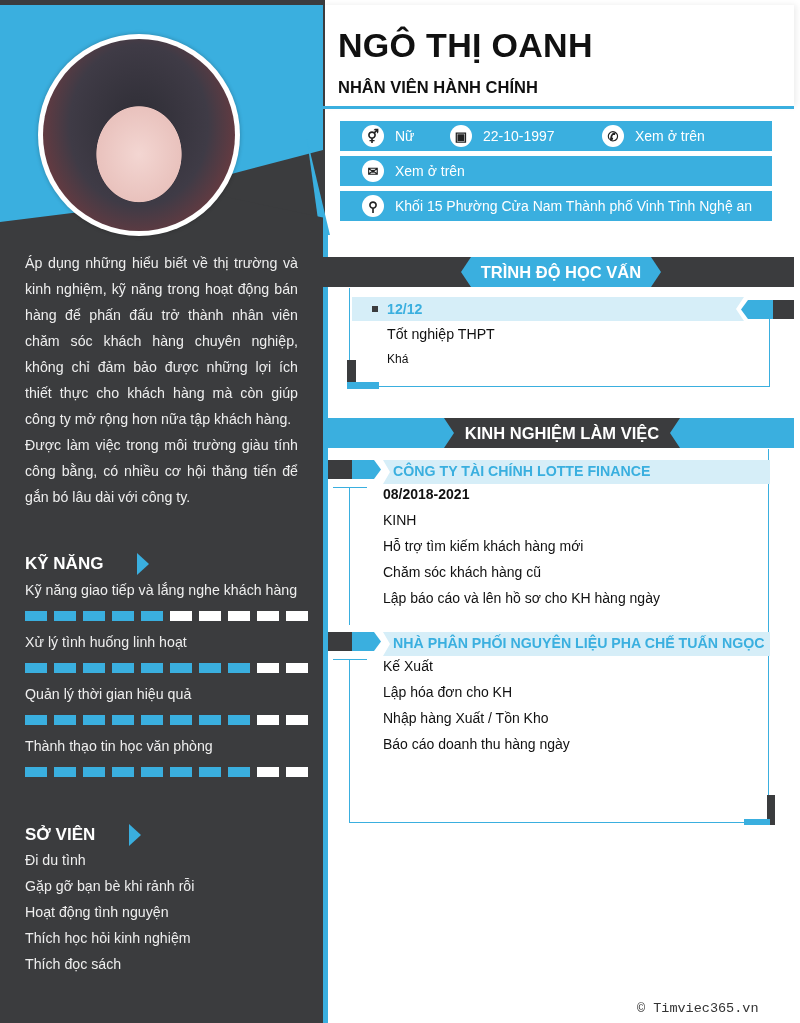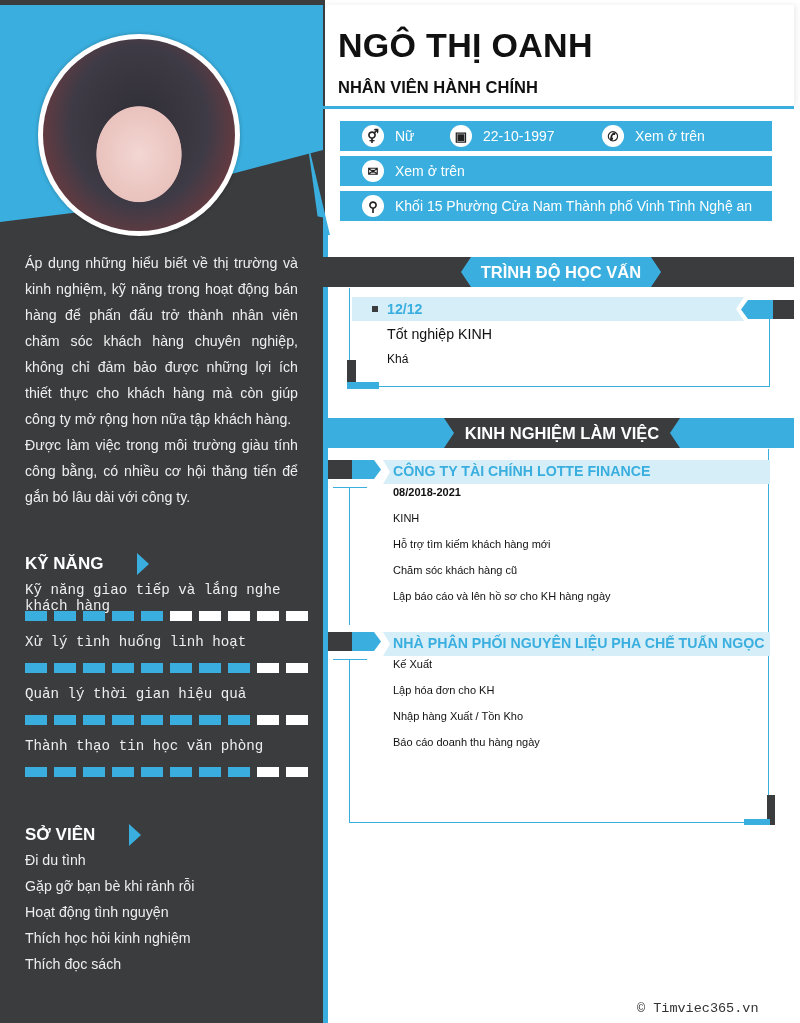--- a/index.html
+++ b/index.html
@@ -45,21 +45,21 @@
     position: absolute; left: 25px; color: #fff; font-weight: bold; font-size: 17px;
     display: flex; align-items: center; gap: 16px;
   }
   .sb-heading .tri {
     display: inline-block; width: 0; height: 0; margin-left: 18px;
     border-top: 11px solid transparent; border-bottom: 11px solid transparent; border-left: 12px solid #3aafdf;
   }
   #skills-heading { top: 553px; }
   #hobbies-heading { top: 824px; }
 
-  .skill { position: absolute; left: 25px; width: 285px; font-family: Liberation Mono, monospace; }
+  .skill { position: absolute; left: 25px; width: 285px; }
   .skill .label { color: #eee; font-size: 14.2px; height: 20px; }
   .skill .bar { display: flex; gap: 7px; margin-top: 9px; }
   .skill .seg { width: 22px; height: 10px; background: #fff; }
   .skill .seg.on { background: #3aafdf; }
 
   #hobbies { position: absolute; left: 25px; top: 852px; color: #eee; font-size: 14.2px; }
   #hobbies div { height: 26px; }
 
   
   #name { position: absolute; left: 338px; top: 26px; font-size: 34px; font-weight: bold; color: #111; letter-spacing: 0.3px; }
@@ -127,21 +127,21 @@
     clip-path: polygon(0 0, calc(100% - 7px) 0, 100% 50%, calc(100% - 7px) 100%, 0 100%); }
   .job-light { position: absolute; left: 55px; top: 0; width: 387px; height: 24px; background: #d6eef8;
     clip-path: polygon(0 0, 100% 0, 100% 100%, 0 100%, 7px 50%); }
   .job-company { position: absolute; left: 65px; top: 3px; color: #3aafdf; font-weight: bold; font-size: 14.2px; white-space: nowrap; }
   .job-tick-h { position: absolute; width: 34px; height: 1px; background: #3aafdf; }
   .job-cover { position: absolute; left: 349px; width: 2px; background: #fff; }
   .job-tick-v { position: absolute; width: 1px; background: #3aafdf; }
   #job1 { top: 460px; }
   #job2 { top: 632px; }
 
-  .job-lines { position: absolute; left: 393px; font-size: 11px; color: #111; }
+  .job-lines { position: absolute; left: 383px; font-size: 14px; color: #111; }
   .job-lines div { height: 26px; }
   .job-lines .period { font-weight: bold; }
   #job1-lines { top: 486px; }
   #job2-lines { top: 658px; }
 
   #exp-corner-dark { position: absolute; left: 767px; top: 795px; width: 8px; height: 30px; background: #3b3c3e; }
   #exp-corner-blue { position: absolute; left: 744px; top: 819px; width: 26px; height: 6px; background: #3aafdf; }
 
   #footer { position: absolute; left: 637px; top: 1001px; font-family: "Liberation Mono", monospace; font-size: 13.5px; color: #333; }
 </style>
@@ -278,21 +278,21 @@
 
 <div id="edu-frame"></div>
 <div id="edu-frame-right-top"></div>
 <div id="edu-strip"></div>
 <div id="edu-tab-blue"></div>
 <div id="edu-tab-dark"></div>
 <div id="edu-corner-dark"></div>
 <div id="edu-corner-blue"></div>
 <div id="edu-bullet"></div>
 <div id="edu-period">12/12</div>
-<div id="edu-school">Tốt nghiệp KINH</div>
+<div id="edu-school">Tốt nghiệp THPT</div>
 <div id="edu-grade">Khá</div>
 
 <div id="exp-band" class="sec-band"></div>
 <div id="exp-title" class="sec-title">KINH NGHIỆM LÀM VIỆC</div>
 
 <div id="exp-frame"></div>
 
 <div class="job-cover" style="top:449px; height:38px;"></div>
 <div id="job1" class="job-strip-wrap">
   <div class="job-dark"></div>

